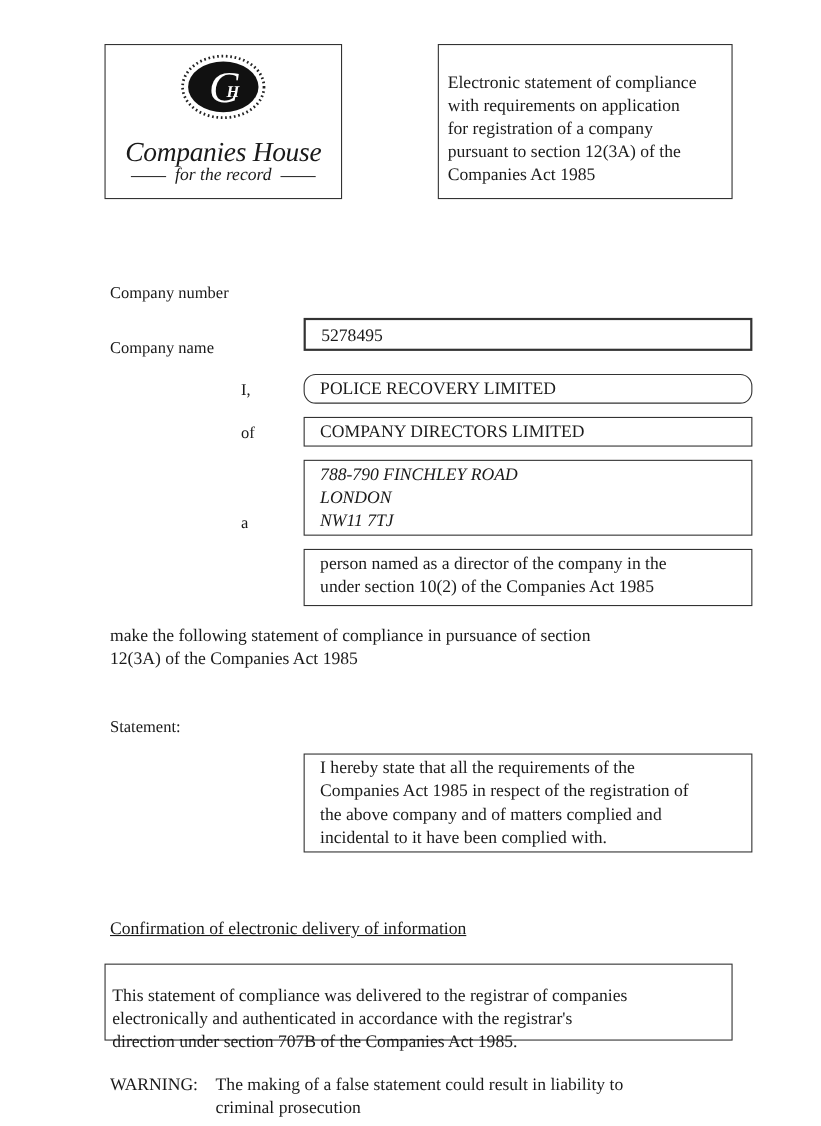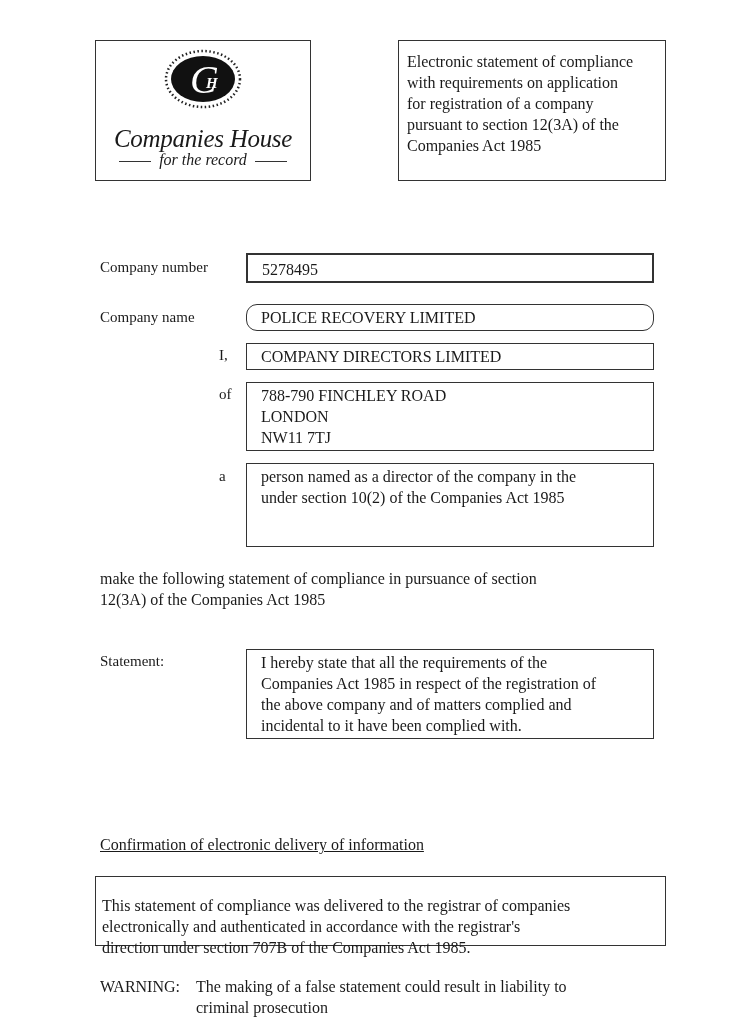--- a/index.html
+++ b/index.html
@@ -1,30 +1,30 @@
 <!DOCTYPE html>
 <html><head>
   <meta charset="utf-8">
   <style>
     html, body { margin: 0; padding: 0; background: #ffffff; }
     body { width: 746px; height: 1024px; position: relative; overflow: hidden;
            font-family: "Liberation Serif", "DejaVu Serif", serif; color: #1a1a1a; font-size: 16px; }
     .box { position: absolute; border: 1.5px solid #333; box-sizing: border-box; }
     .logo-box { left: 95px; top: 40px; width: 216px; height: 141px; }
-    .title-box { left: 398px; top: 40px; width: 268px; height: 141px; padding: 10px 8px; font-size: 16px; line-height: 21px; }
+    .title-box { left: 398px; top: 40px; width: 268px; height: 141px; padding: 24px 8px; font-size: 16px; line-height: 21px; }
     .title-line { display: block; white-space: nowrap; }
     .logo-svg { position: absolute; left: 0; top: 0; }
     .logo-name { position: absolute; left: 0; width: 100%; top: 84px; text-align: center;
                  font-style: italic; font-size: 25px; letter-spacing: -0.3px; }
     .logo-tag { position: absolute; left: 0; width: 100%; top: 110px; text-align: center;
                 font-style: italic; font-size: 16px; }
     .logo-tag .dash { display: inline-block; width: 32px; border-top: 1px solid #333; vertical-align: middle; margin: 0 8px; }
     .label { position: absolute; font-size: 15px; white-space: nowrap; }
-    .field { position: absolute; left: 246px; width: 408px; border: 1.5px solid #333; box-sizing: border-box;
-             padding: 2px 14px; font-size: 16px; line-height: 21px; }
+    .field { position: absolute; left: 276px; width: 408px; border: 1.5px solid #333; box-sizing: border-box;
+             padding: 2px 14px; font-size: 16px; line-height: 21px; margin-top: 36px; }
     .field .line { display: block; white-space: nowrap; }
     .para { position: absolute; left: 100px; font-size: 16px; line-height: 21px; }
     .para .line { display: block; white-space: nowrap; }
     .confirm-title { position: absolute; left: 100px; top: 836px; font-size: 16px; text-decoration: underline; white-space: nowrap; }
     .confirm-box { left: 95px; top: 876px; width: 571px; height: 70px; padding: 18px 6px; font-size: 16px; line-height: 21px; }
     .warning { position: absolute; left: 100px; top: 976px; font-size: 16px; line-height: 21px; }
     .warning .w-label { position: absolute; left: 0; top: 0; white-space: nowrap; }
     .warning .w-text { position: absolute; left: 96px; top: 0; width: 420px; }
     .warning .line { display: block; white-space: nowrap; }
   </style>
@@ -61,28 +61,28 @@
 <div class="field" style="top:304px; height:27px;border-radius:11px;">
   <span class="line">POLICE RECOVERY LIMITED</span>
 </div>
 
 <div class="label" style="left:219px; top:347px;">I,</div>
 <div class="field" style="top:343px; height:27px;">
   <span class="line">COMPANY DIRECTORS LIMITED</span>
 </div>
 
 <div class="label" style="left:219px; top:386px;">of</div>
-<div class="field" style="top:382px; height:69px;">
+<div class="field" style="top:382px; height:69px;font-style:italic;">
   <span class="line">788-790 FINCHLEY ROAD</span>
   <span class="line">LONDON</span>
   <span class="line">NW11 7TJ</span>
 </div>
 
 <div class="label" style="left:219px; top:468px;">a</div>
-<div class="field" style="top:463px; height:84px;font-family:Liberation Serif, serif;">
+<div class="field" style="top:463px; height:52px;font-family:Liberation Serif, serif;">
   <span class="line">person named as a director of the company in the</span>
   <span class="line">under section 10(2) of the Companies Act 1985</span>
 </div>
 
 <div class="para" style="top:568px;">
   <span class="line">make the following statement of compliance in pursuance of section</span>
   <span class="line">12(3A) of the Companies Act 1985</span>
 </div>
 
 <div class="label" style="left:100px; top:653px;">Statement:</div>

